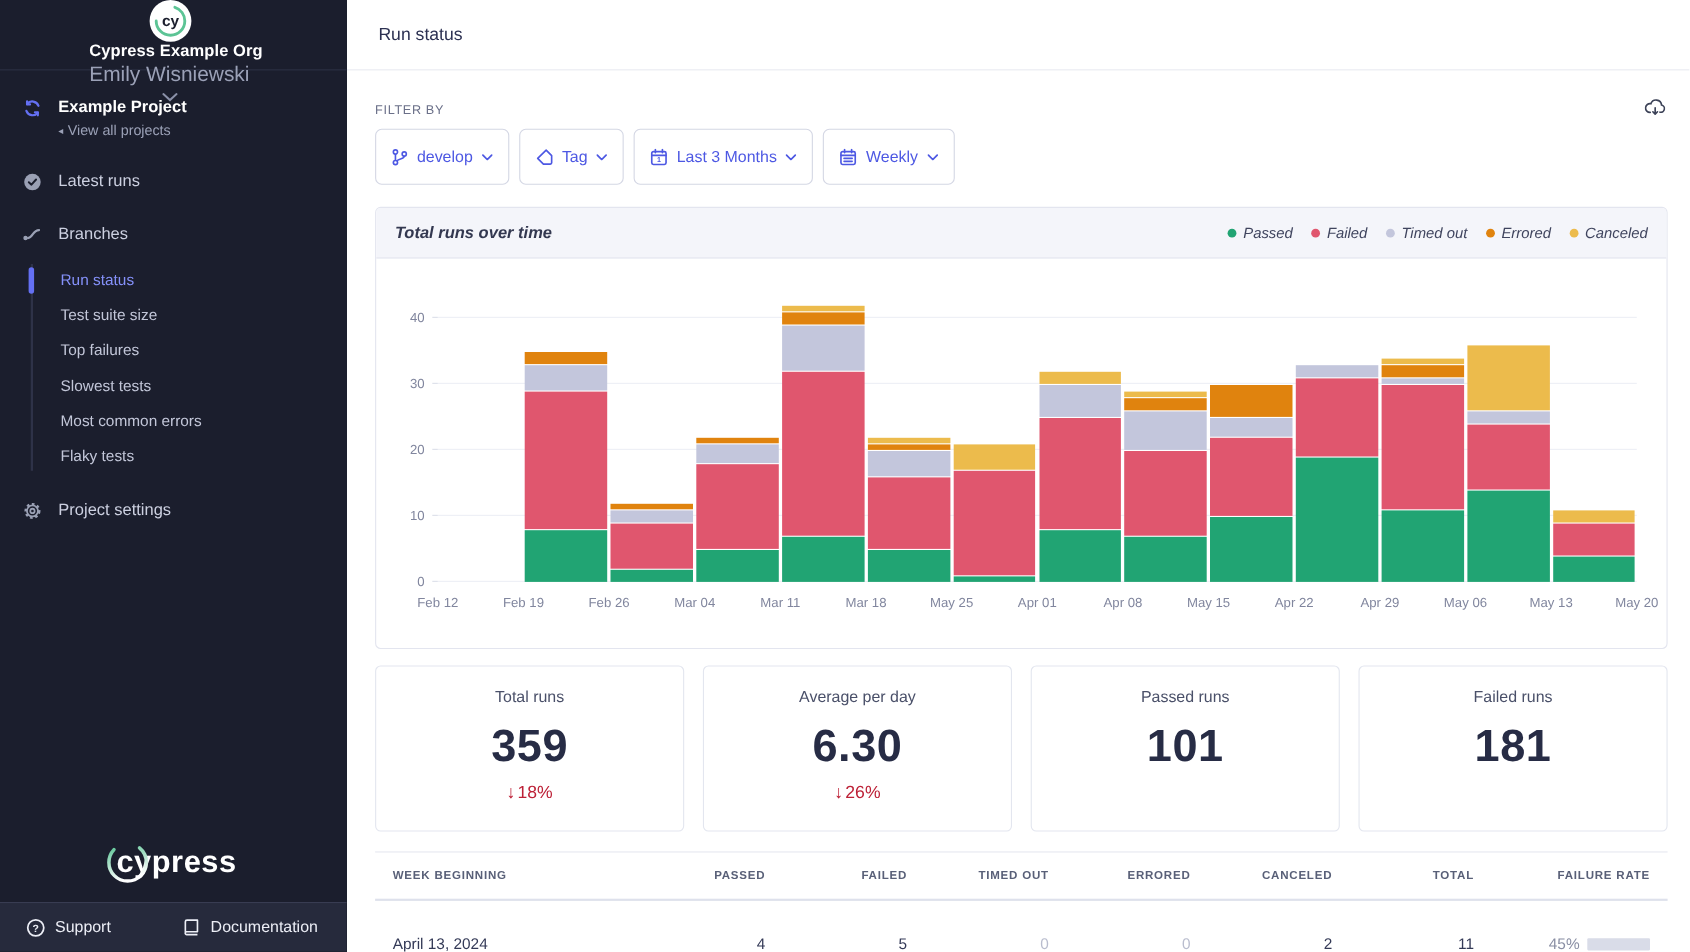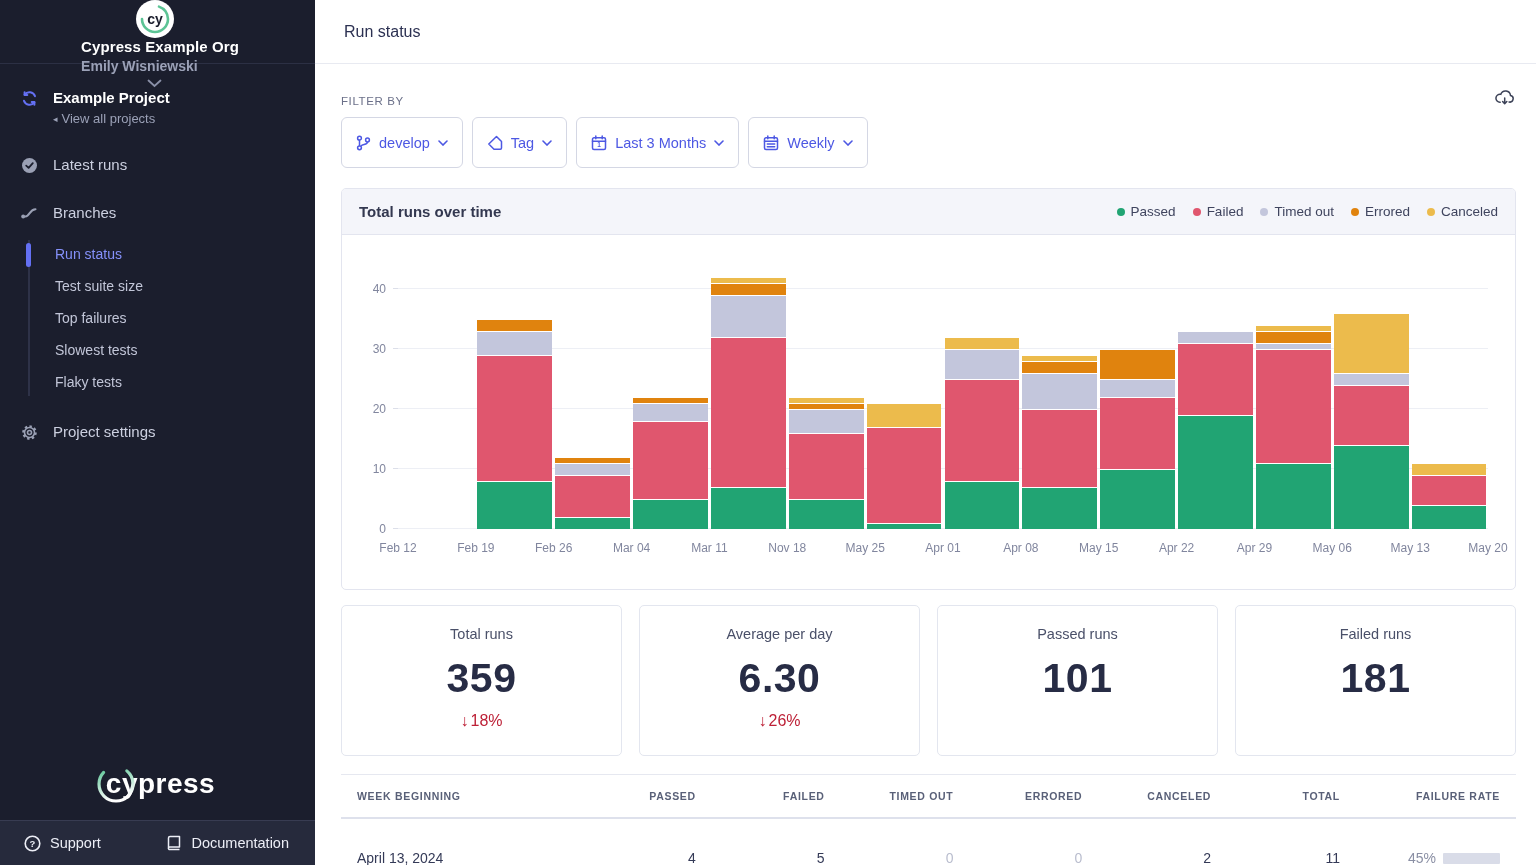--- a/index.html
+++ b/index.html
@@ -5,21 +5,21 @@
   * { margin:0; padding:0; box-sizing:border-box; }
   html,body { width:1536px; height:865px; overflow:hidden; font-family:"Liberation Sans", sans-serif; background:#fff; }
 
   
   .sidebar { position:fixed; left:0; top:0; width:315px; height:865px; background:#1b1e2d; color:#ccd0e0; display:flex; flex-direction:column; }
   .org-header { display:flex; align-items:center; height:64px; padding:0 16px 0 10px; border-bottom:1px solid #2c3044; cursor:pointer;flex-direction:column; }
   .org-avatar { width:38px; height:38px; border-radius:50%; background:#fff; position:relative; flex:0 0 auto; display:flex; align-items:center; justify-content:center; }
   .org-avatar svg { display:block; }
   .org-meta { margin-left:11px; flex:1; min-width:0; }
   .org-name { color:#fff; font-weight:700; font-size:15px; letter-spacing:.1px; }
-  .org-user { color:#9ba1b7; font-size:14px; margin-top:3px;font-weight:bold; }
+  .org-user { color:#9ba1b7; font-size:19px; margin-top:3px; }
   .org-chevron { color:#8a90a8; }
 
   .nav { padding:14px 0 0 0; }
   .nav-item { display:flex; align-items:flex-start; padding:11px 16px 11px 20px; cursor:pointer; font-size:15px; }
   .nav-icon { width:18px; margin-right:15px; display:flex; justify-content:center; flex:0 0 auto; margin-top:1px; }
   .project-name { color:#fff; font-weight:700; font-size:15px; }
   .back-link { color:#9ba1b7; font-size:13px; margin-top:5px; display:flex; align-items:center; gap:4px; cursor:pointer; }
   .back-tri { font-size:9px; color:#9ba1b7; }
   .nav-label { color:#ccd0e0; }
   .nav-item.accent .nav-label { color:#7d88f6; }
@@ -49,21 +49,21 @@
   .content { padding:31px 20px 0 26px; position:relative; }
   .export-btn { position:absolute; top:25px; right:22px; color:#3c4257; cursor:pointer; background:none; border:none; }
 
   .filter-label { font-size:11.5px; color:#6b7089; letter-spacing:.6px; margin-bottom:10px; }
   .filter-row { display:flex; gap:9px; margin-bottom:20px; }
   .filter-btn { display:flex; align-items:center; gap:8px; height:51px; padding:0 14px; background:#fff; border:1px solid #d4d7e4; border-radius:6px; color:#4d58e3; font-size:14.5px; font-weight:500; cursor:pointer; font-family:"Liberation Sans", sans-serif; }
   .filter-btn svg { flex:0 0 auto; }
 
   
   .chart-card { border:1px solid #e3e5ef; border-radius:5px; overflow:hidden; }
-  .chart-card-header { height:46px; background:#f4f5fa; border-bottom:1px solid #e3e5ef; display:flex; align-items:center; justify-content:space-between; padding:0 17px; }
+  .chart-card-header { height:46px; background:#f4f5fa; border-bottom:1px solid #e3e5ef; display:flex; align-items:center; justify-content:space-between; padding:0 17px;font-style:italic; }
   .chart-title { font-size:15px; font-weight:700; color:#333850; }
   .legend { display:flex; gap:17px; }
   .legend-item { display:flex; align-items:center; gap:6px; font-size:13.5px; color:#3f445e; }
   .legend-dot { width:8px; height:8px; border-radius:50%; }
 
   .chart-body { padding:36px 27px 32px 56px; }
   .plot { position:relative; height:258px; }
   .gridline { position:absolute; left:0; right:0; height:1px; background:#edeff5; }
   .y-tick { position:absolute; left:-5px; width:5px; height:1px; background:#dcdfe9; }
   .y-label { position:absolute; left:-48px; width:36px; text-align:right; font-size:12px; color:#81869e; }
@@ -158,20 +158,21 @@
 
     <div class="submenu">
       <div class="submenu-line"></div>
       <div class="submenu-item active">
         <span class="active-pill"></span>
         <span>Run status</span>
       </div>
       <div class="submenu-item"><span>Test suite size</span></div>
       <div class="submenu-item"><span>Top failures</span></div>
       <div class="submenu-item"><span>Slowest tests</span></div>
+      <div class="submenu-item"><span>Most common errors</span></div>
       <div class="submenu-item"><span>Flaky tests</span></div>
     </div>
 
     <div class="nav-item settings-item">
       <span class="nav-icon">
         <svg width="17" height="17" viewBox="0 0 17 17" fill="none">
           <circle cx="8.5" cy="8.5" r="6" stroke="#9aa0b4" stroke-width="2.6" pathLength="48" stroke-dasharray="3 3"></circle>
           <circle cx="8.5" cy="8.5" r="5" stroke="#9aa0b4" stroke-width="1.6"></circle>
           <circle cx="8.5" cy="8.5" r="2" stroke="#9aa0b4" stroke-width="1.6"></circle>
         </svg>
@@ -397,21 +398,21 @@
               <div class="seg" style="height: 29px; margin-top: 1px; background: rgb(224, 86, 110);"></div>
               <div class="seg" style="height: 11px; margin-top: 1px; background: rgb(236, 187, 76);"></div>
             </div>
           </div>
         <div class="x-row">
             <div class="x-label" style="left: 0%;">Feb 12</div>
             <div class="x-label" style="left: 7.14286%;">Feb 19</div>
             <div class="x-label" style="left: 14.2857%;">Feb 26</div>
             <div class="x-label" style="left: 21.4286%;">Mar 04</div>
             <div class="x-label" style="left: 28.5714%;">Mar 11</div>
-            <div class="x-label" style="left: 35.7143%;">Nov 18</div>
+            <div class="x-label" style="left: 35.7143%;">Mar 18</div>
             <div class="x-label" style="left: 42.8571%;">May 25</div>
             <div class="x-label" style="left: 50%;">Apr 01</div>
             <div class="x-label" style="left: 57.1429%;">Apr 08</div>
             <div class="x-label" style="left: 64.2857%;">May 15</div>
             <div class="x-label" style="left: 71.4286%;">Apr 22</div>
             <div class="x-label" style="left: 78.5714%;">Apr 29</div>
             <div class="x-label" style="left: 85.7143%;">May 06</div>
             <div class="x-label" style="left: 92.8571%;">May 13</div>
             <div class="x-label" style="left: 100%;">May 20</div>
           </div>

